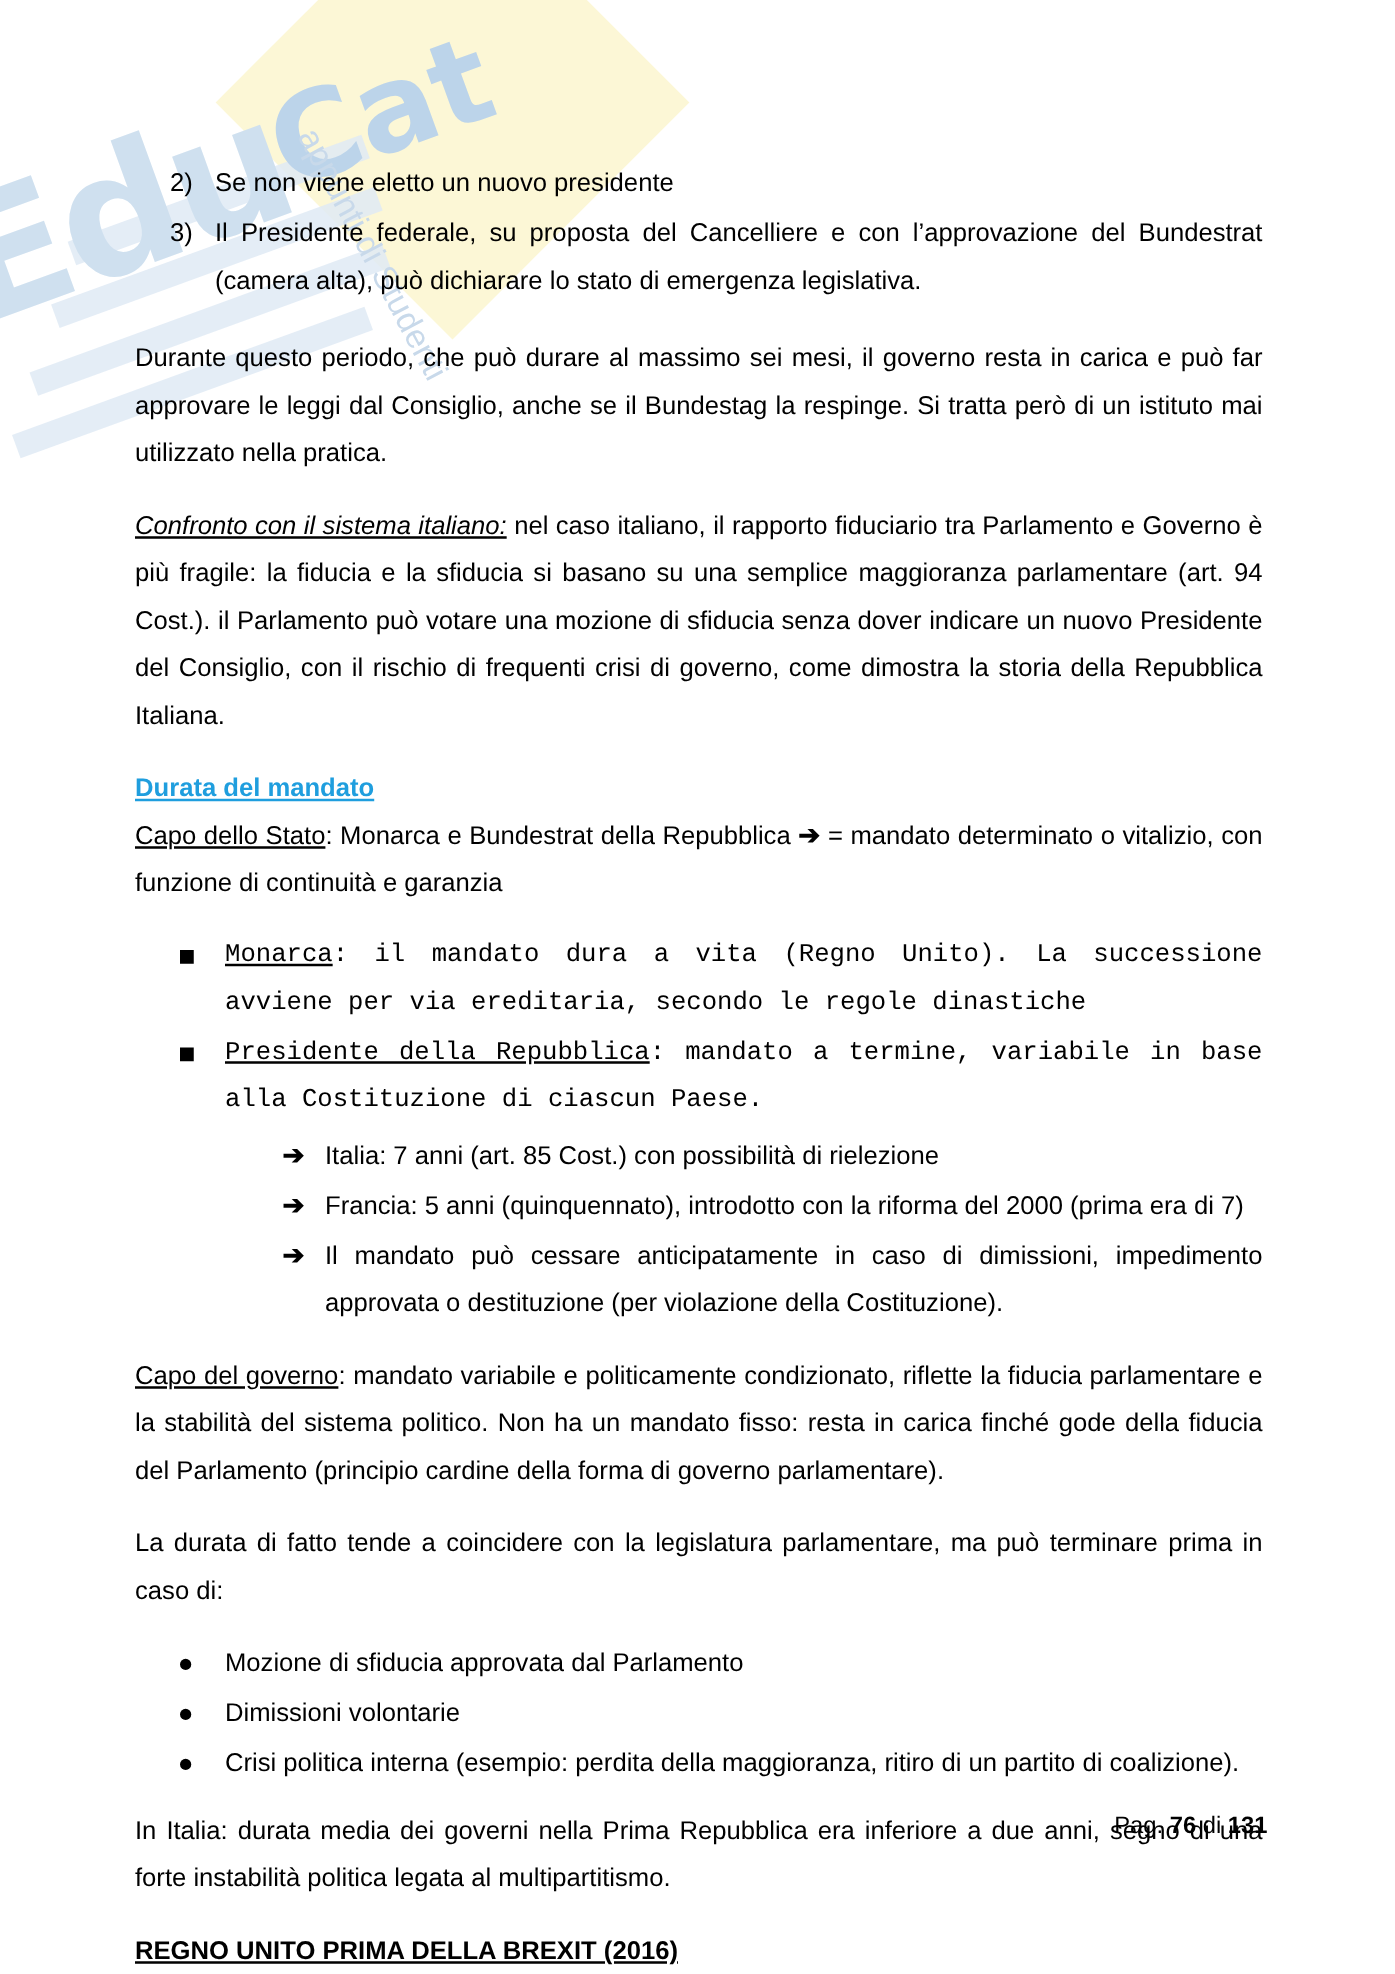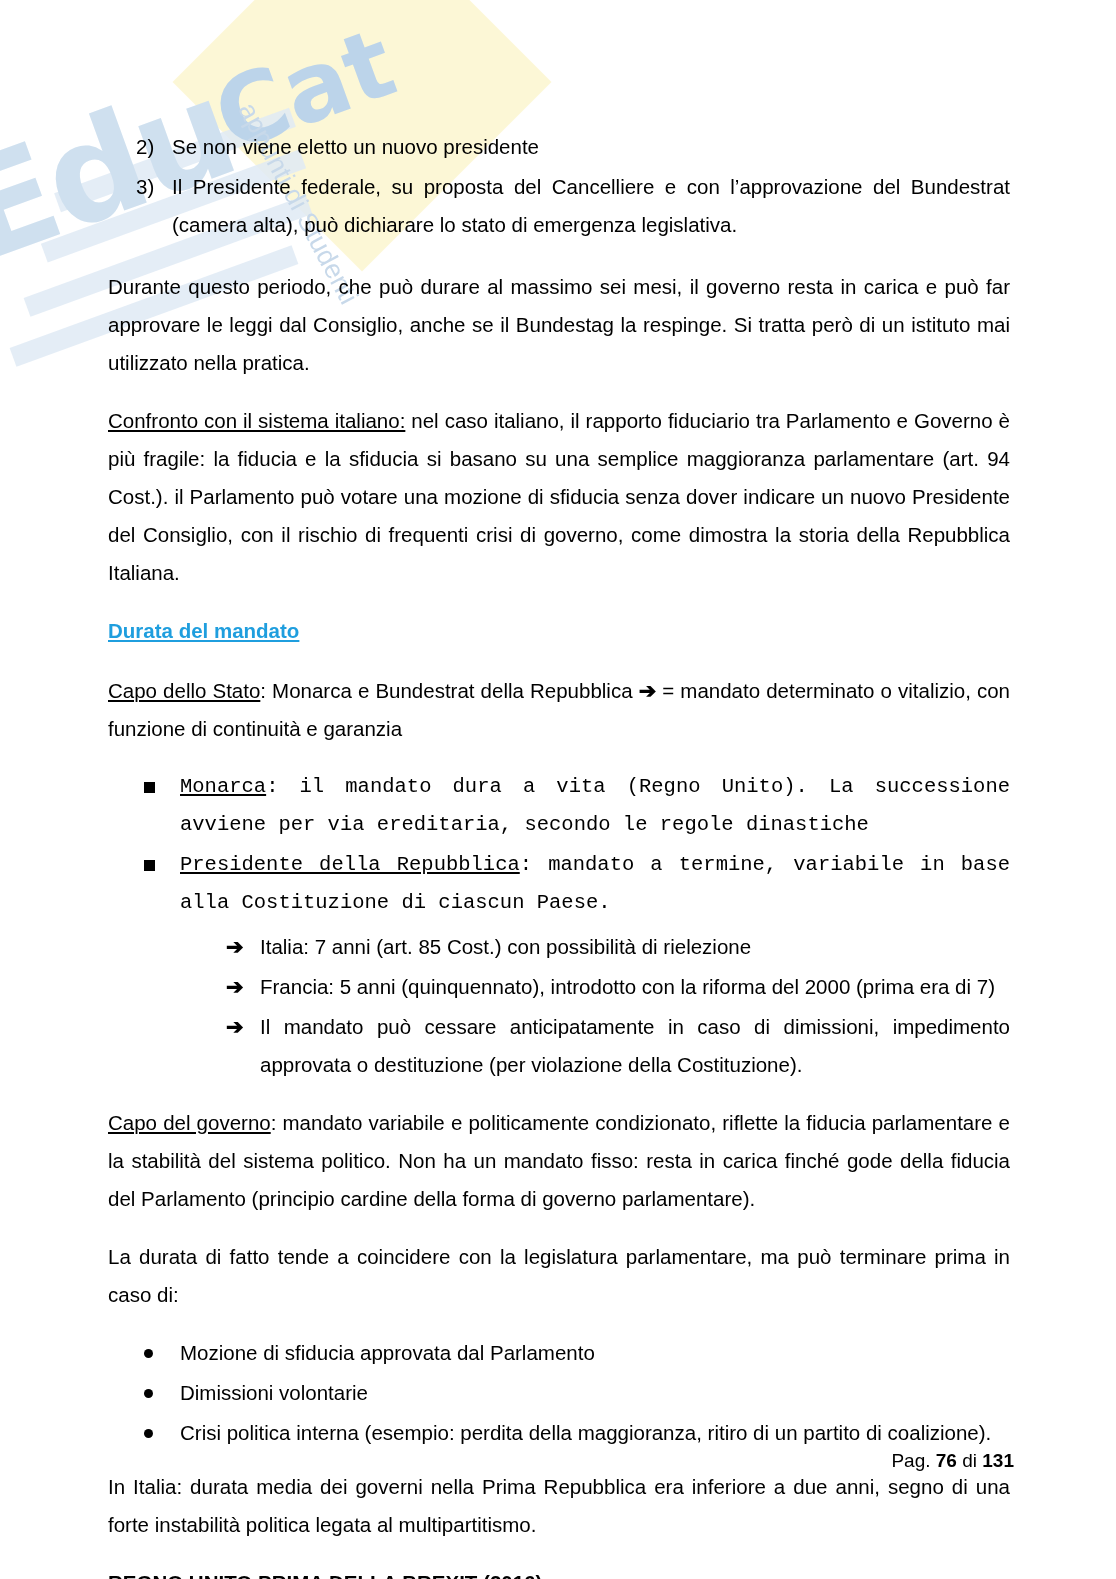--- a/index.html
+++ b/index.html
@@ -99,21 +99,21 @@
     margin: 0;
     text-align: justify;
     text-justify: inter-word;
   }
 
   .para {
     margin-bottom: 20px;
   }
 
   .u { text-decoration: underline; }
-  .i { }
+  .i { font-style: italic; }
   .b { font-weight: bold; }
 
   
   .numlist {
     margin: 0 0 24px 0;
     padding: 0;
     list-style: none;
   }
   .numlist > li {
     position: relative;
@@ -191,21 +191,21 @@
 
   .heading-blue {
     font-size: 20.5px;
     line-height: 38px;
     font-weight: bold;
     color: #1f9ede;
     text-decoration: underline;
     display: inline-block;
     margin: 0;
   }
-  .heading-blue-wrap { margin-bottom: 22px; margin-top: 4px; }
+  .heading-blue-wrap { margin-top: 4px; }
 
   .heading-black {
     font-size: 20.5px;
     line-height: 38px;
     font-weight: bold;
     color: #000;
     text-decoration: underline;
     display: inline-block;
     margin: 0;
   }

